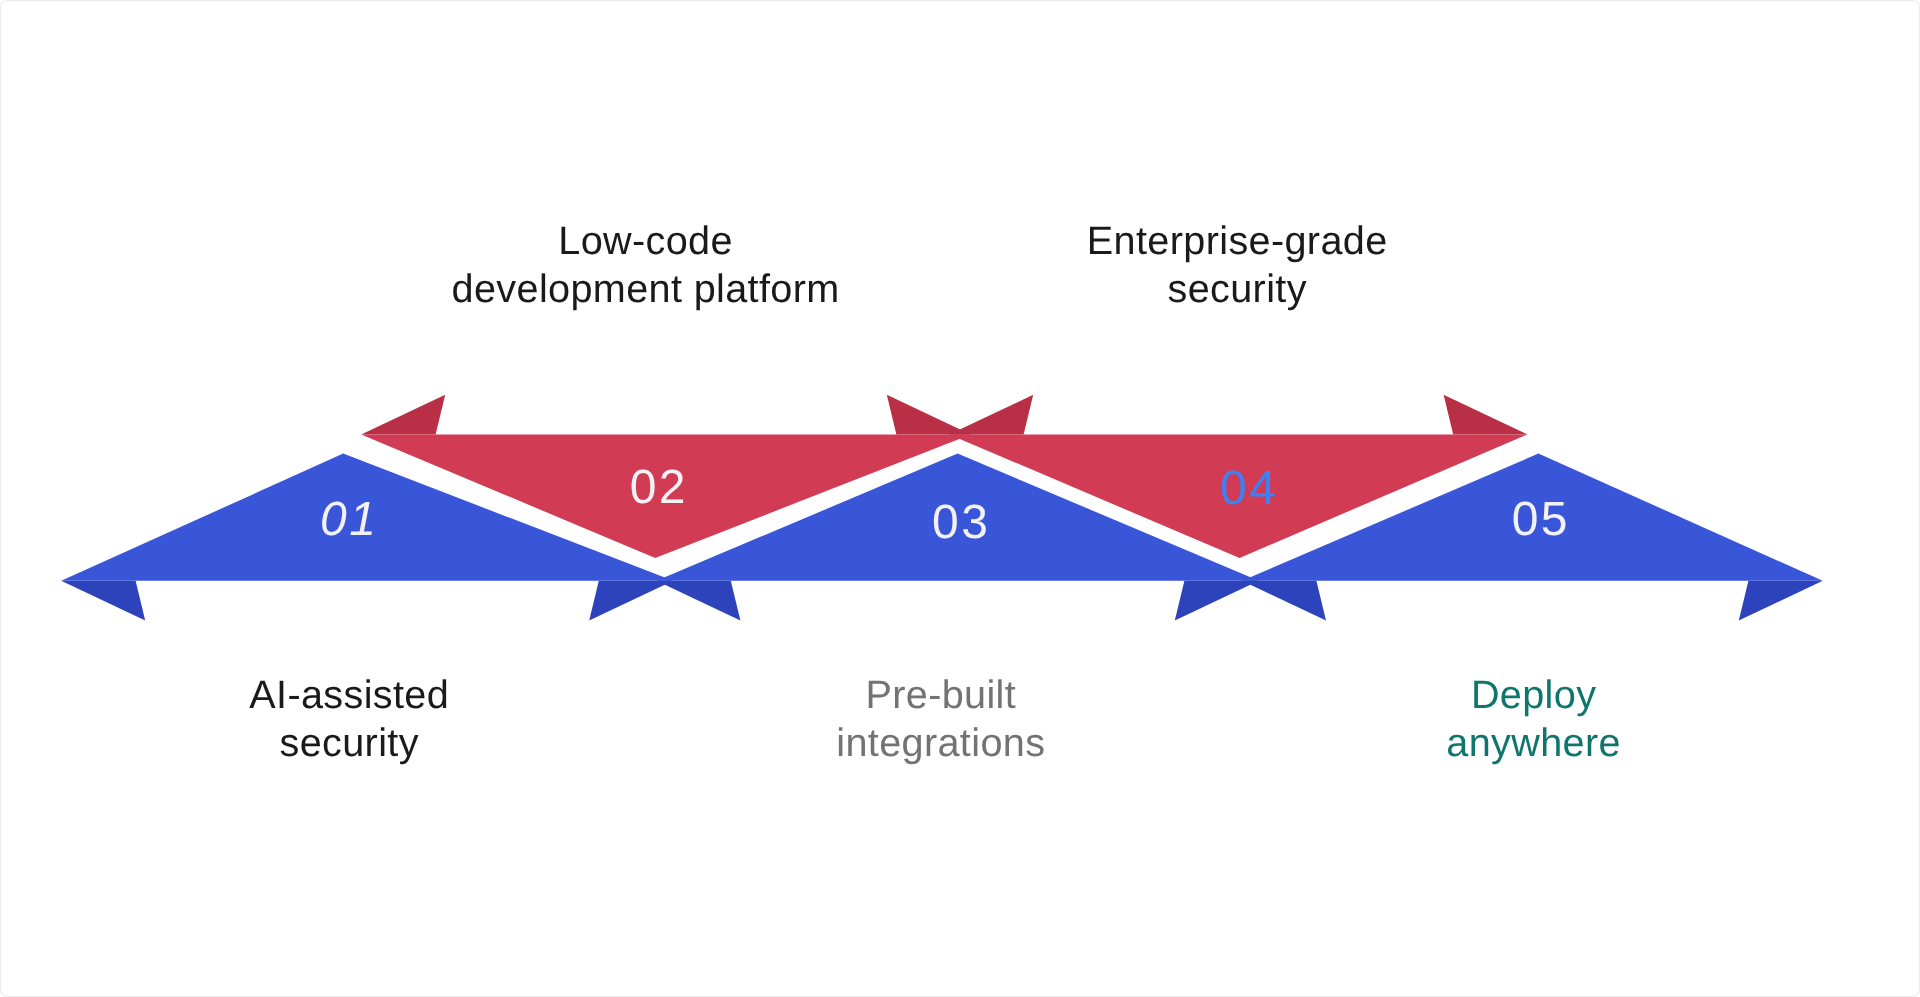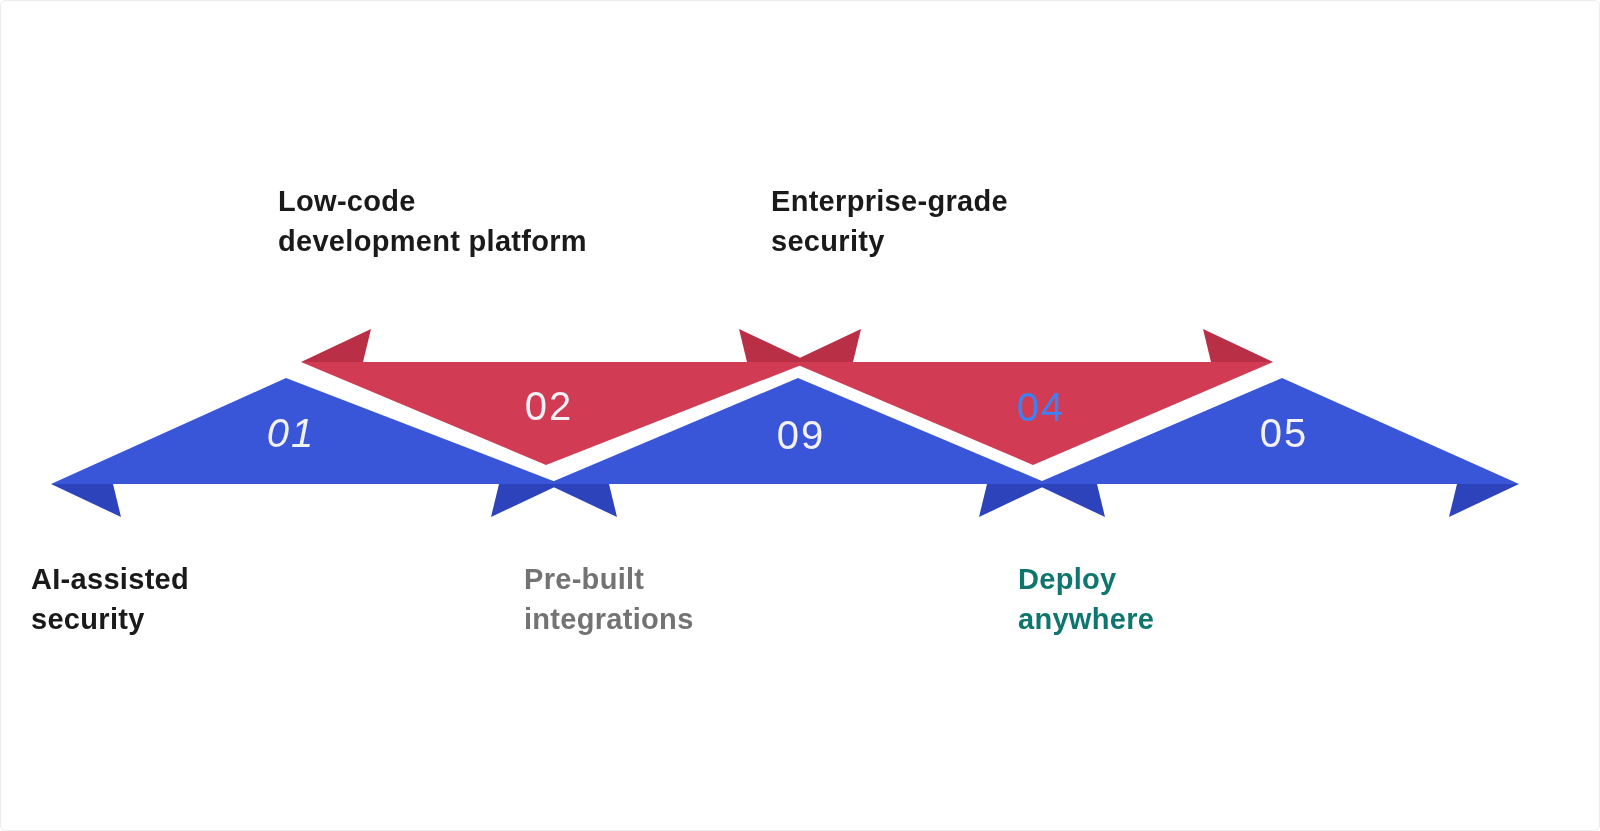--- a/index.html
+++ b/index.html
@@ -34,24 +34,24 @@
     line-height: 44px;
     font-weight: 400;
     letter-spacing: 2px;
     color: #f2f1f6;
     user-select: none;
   }
   .step-label {
     position: absolute;
     width: 520px;
     margin-left: -260px;
-    text-align: left;
-    font-size: 29px;
+    text-align: center;
+    font-size: 33px;
     line-height: 40px;
-    font-weight: 700;
+    font-weight: 400;
     letter-spacing: 0.3px;
     color: #1a1a1a;
   }
   .step-label span { display: block; }
 
   
   #num-1 { left: 290px;  top: 410px; }
   #num-2 { left: 548px;  top: 383px; }
   #num-3 { left: 800px;  top: 412px; }
   #num-4 { left: 1040px; top: 384px; }
@@ -82,21 +82,21 @@
       <polygon points="790,361 852,361 860,328" fill="#B82F46"></polygon>
       <polygon points="1272,361 1210,361 1202,328" fill="#B82F46"></polygon>
       <polygon points="1032,464 1272,361 790,361" fill="#D23B54"></polygon>
       <polygon points="1034,483 1096,483 1104,516" fill="#2C43BB"></polygon>
       <polygon points="1518,483 1456,483 1448,516" fill="#2C43BB"></polygon>
       <polygon points="1281,377 1518,483 1034,483" fill="#3A56D8"></polygon>
     </svg>
 
   <div class="step-number" id="num-1" style="color: rgb(242, 241, 246); font-style: italic;">01</div>
   <div class="step-number" id="num-2" style="color: rgb(242, 241, 246);">02</div>
-  <div class="step-number" id="num-3" style="color: rgb(242, 241, 246);">09</div>
+  <div class="step-number" id="num-3" style="color: rgb(242, 241, 246);">03</div>
   <div class="step-number" id="num-4" style="color: #3b82f6;">04</div>
   <div class="step-number" id="num-5" style="color: rgb(242, 241, 246);">05</div>
 
   <div class="step-label" id="label-1" style="color: rgb(26, 26, 26);">
     <span>AI-assisted</span>
     <span>security</span>
   </div>
   <div class="step-label" id="label-2" style="color: rgb(26, 26, 26);">
     <span>Low-code</span>
     <span>development platform</span>

